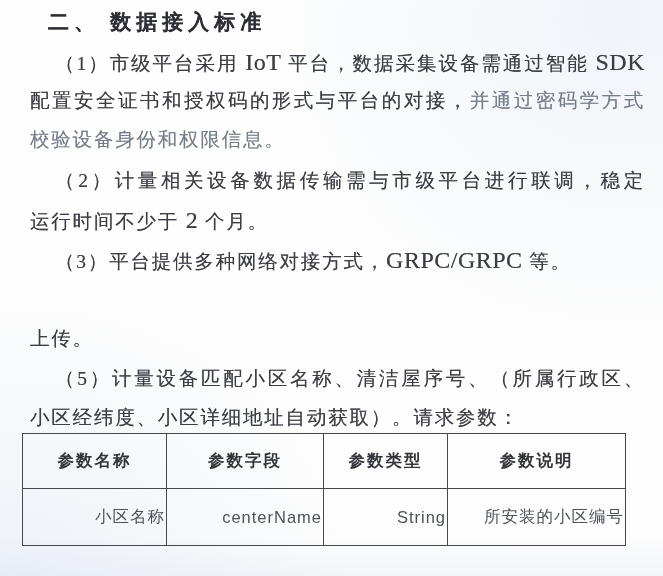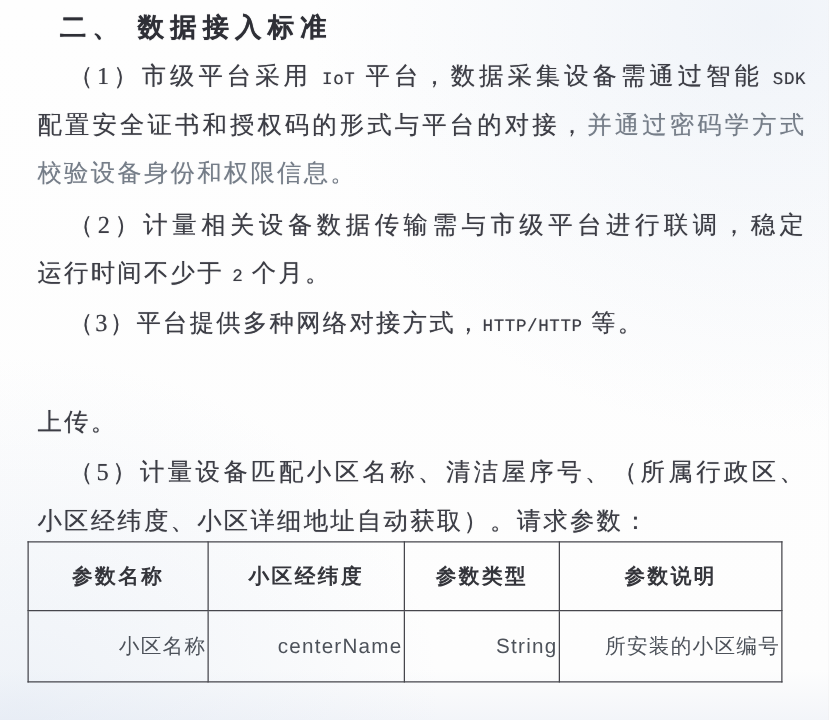--- a/index.html
+++ b/index.html
@@ -22,21 +22,21 @@
     text-shadow:0 0 .6px rgba(46,47,54,.75);
   }
   .line{
     position:absolute;left:30px;width:615px;
     font-size:19.5px;line-height:30px;letter-spacing:1.8px;
     color:#3c3d45;text-align:justify;
     text-shadow:0 0 .6px rgba(60,61,69,.6);
   }
   .line.full{text-align-last:justify;}
   .line.indent{text-indent:25px;}
-  .lat{font-family:Liberation Mono, monospace;letter-spacing:.5px;font-size:14px;}
+  .lat{font-family:Liberation Serif, serif;letter-spacing:.5px;font-size:24px;}
   .light{color:#757d88;text-shadow:0 0 .6px rgba(117,125,136,.5);}
   table.params{
     position:absolute;left:22px;top:433px;width:603px;
     border-collapse:collapse;table-layout:fixed;
     font-family:Liberation Sans, sans-serif;
     background:transparent;
   }
   table.params th,table.params td{
     border:1.5px solid #46464c;
     text-align:center;vertical-align:middle;
@@ -61,40 +61,40 @@
   <div class="line full indent" style="top:47px"><span>（1）市级平台采用 </span><span class="lat">IoT</span><span> 平台，数据采集设备需通过智能 </span><span class="lat">SDK</span></div>
 
   <div class="line full" style="top:86px"><span>配置安全证书和授权码的形式与平台的对接，</span><span class="light">并通过密码学方式</span></div>
 
   <div class="line light" style="top:125px"><span>校验设备身份和权限信息。</span></div>
 
   <div class="line full indent" style="top:166px"><span>（2）计量相关设备数据传输需与市级平台进行联调，稳定</span></div>
 
   <div class="line" style="top:205px"><span>运行时间不少于 </span><span class="lat">2</span><span> 个月。</span></div>
 
-  <div class="line indent" style="top:245px"><span>（3）平台提供多种网络对接方式，</span><span class="lat">HTTP/HTTP</span><span> 等。</span></div>
+  <div class="line indent" style="top:245px"><span>（3）平台提供多种网络对接方式，</span><span class="lat">GRPC/GRPC</span><span> 等。</span></div>
 
 
   <div class="line" style="top:324px"><span>上传。</span></div>
 
   <div class="line full indent" style="top:364px"><span>（5）计量设备匹配小区名称、清洁屋序号、（所属行政区、</span></div>
 
   <div class="line" style="top:403px"><span>小区经纬度、小区详细地址自动获取）。请求参数：</span></div>
 
   <table class="params">
     <colgroup>
       <col style="width:144px">
       <col style="width:157px">
       <col style="width:124px">
       <col style="width:178px">
     </colgroup>
     <thead>
       <tr>
         <th>参数名称</th>
-        <th>小区经纬度</th>
+        <th>参数字段</th>
         <th>参数类型</th>
         <th>参数说明</th>
       </tr>
     </thead>
     <tbody>
       <tr>
         <td>小区名称</td>
         <td class="lat-cell">centerName</td>
         <td class="lat-cell">String</td>
         <td>所安装的小区编号</td>

